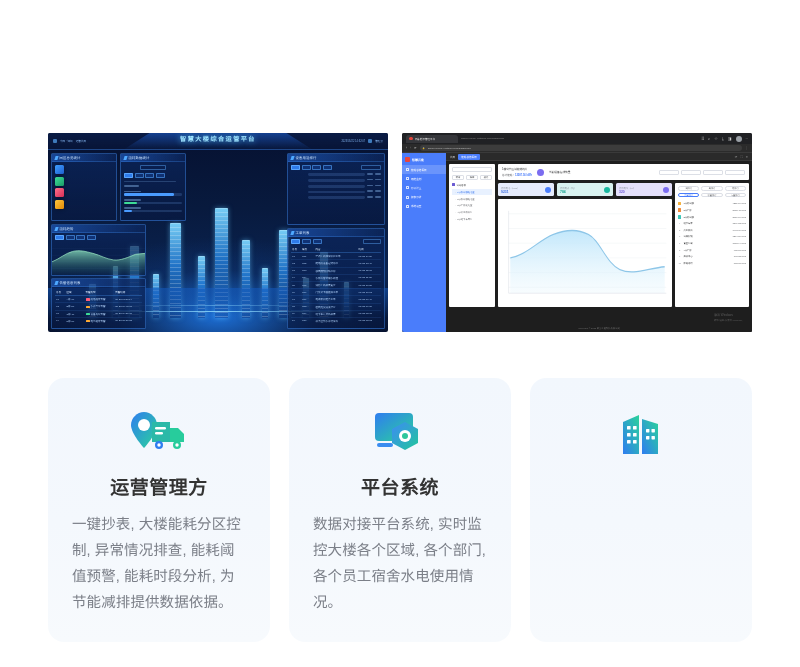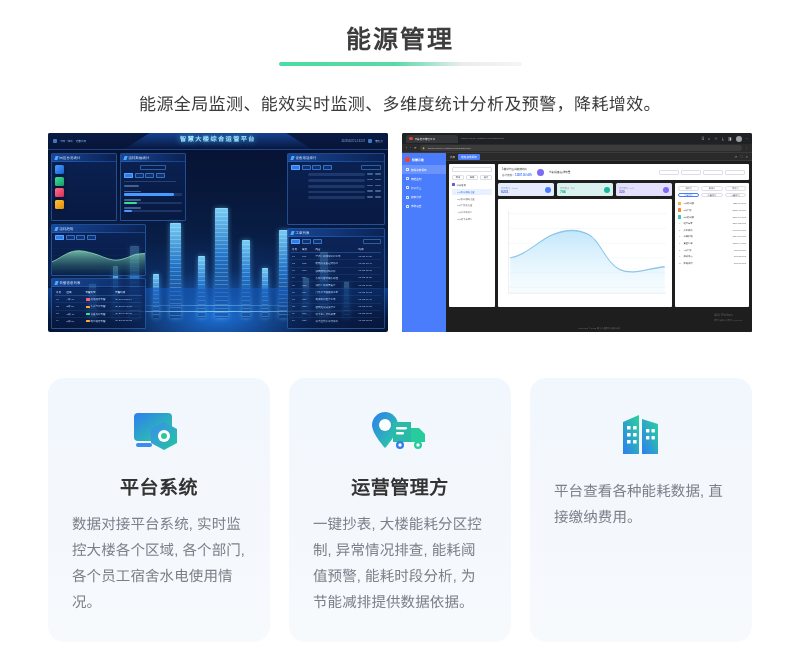--- a/index.html
+++ b/index.html
@@ -284,25 +284,20 @@
   .fcard p {
     margin-top: 12px; font-size: 14.5px; line-height: 26px; color: #7b7f88;
     text-align: left; letter-spacing: .1px;
   }
 </style>
 </head>
 <body>
 
 <div class="page">
 
-  <div class="header">
-    <div class="title">能源管理</div>
-    <div class="title-rule"></div>
-    <div class="subtitle">能源全局监测、能效实时监测、多维度统计分析及预警，降耗增效。</div>
-  </div>
 
   <div class="shots">
 
     <div class="shot shot-left">
       <div class="bi">
 
         <div class="city">
           <div class="twr" style="left:12%;width:7px;height:34px;"></div>
           <div class="twr" style="left:19%;width:5px;height:52px;"></div>
           <div class="twr" style="left:24%;width:9px;height:72px;"></div>
@@ -881,44 +876,20 @@
           </div>
         </div>
       </div>
     </div>
   </div>
 
   <div class="cards">
 
     <div class="fcard">
       <div class="ico">
-        <svg width="54" height="50" viewBox="0 0 54 50">
-          <defs>
-            <linearGradient id="g1" x1="0" y1="0" x2="1" y2="1">
-              <stop offset="0%" stop-color="#2f7df0"></stop>
-                <stop offset="100%" stop-color="#2ad39a"></stop>
-            </linearGradient>
-            <linearGradient id="g1b" x1="0" y1="0" x2="1" y2="1">
-              <stop offset="0%" stop-color="#3d8bf5"></stop>
-                <stop offset="100%" stop-color="#21c79b"></stop>
-            </linearGradient>
-          </defs>
-          <rect x="2" y="3" width="38" height="28" rx="4" fill="url(#g1)"></rect>
-          <rect x="4" y="33" width="16" height="4" rx="2" fill="#3a8cf0"></rect>
-          <path d="M32 12 L45 19 L45 33 L32 40 L19 33 L19 19 Z" fill="url(#g1b)"></path>
-          <circle cx="32" cy="26" r="6" fill="#ffffff"></circle>
-          <circle cx="32" cy="26" r="3" fill="#2ec79c"></circle>
-        </svg>
-      </div>
-      <h3>平台系统</h3>
-      <p>数据对接平台系统, 实时监控大楼各个区域, 各个部门, 各个员工宿舍水电使用情况。</p>
-    </div>
-
-    <div class="fcard">
-      <div class="ico">
         <svg width="58" height="50" viewBox="0 0 58 50">
           <defs>
             <linearGradient id="g2" x1="0" y1="0" x2="1" y2="1">
               <stop offset="0%" stop-color="#2f7df0"></stop>
                 <stop offset="100%" stop-color="#2ad39a"></stop>
             </linearGradient>
           </defs>
           <path d="M14 2 C21 2 27 8 27 15 C27 24 14 38 14 38 C14 38 1 24 1 15 C1 8 7 2 14 2 Z" fill="url(#g2)"></path>
           <circle cx="14" cy="15" r="6" fill="#ffffff"></circle>
           <path d="M22 12 H40 V32 H22 Z" fill="#2bb9a8"></path>
@@ -926,20 +897,44 @@
           <rect x="25" y="17" width="11" height="2.6" rx="1.3" fill="#ffffff"></rect>
           <rect x="25" y="22" width="8" height="2.6" rx="1.3" fill="#ffffff"></rect>
           <circle cx="29" cy="35" r="4" fill="#2f7df0"></circle>
           <circle cx="29" cy="35" r="1.7" fill="#ffffff"></circle>
           <circle cx="47" cy="35" r="4" fill="#27cc9c"></circle>
           <circle cx="47" cy="35" r="1.7" fill="#ffffff"></circle>
         </svg>
       </div>
       <h3>运营管理方</h3>
       <p>一键抄表, 大楼能耗分区控制, 异常情况排查, 能耗阈值预警, 能耗时段分析, 为节能减排提供数据依据。</p>
+    </div>
+
+    <div class="fcard">
+      <div class="ico">
+        <svg width="54" height="50" viewBox="0 0 54 50">
+          <defs>
+            <linearGradient id="g1" x1="0" y1="0" x2="1" y2="1">
+              <stop offset="0%" stop-color="#2f7df0"></stop>
+                <stop offset="100%" stop-color="#2ad39a"></stop>
+            </linearGradient>
+            <linearGradient id="g1b" x1="0" y1="0" x2="1" y2="1">
+              <stop offset="0%" stop-color="#3d8bf5"></stop>
+                <stop offset="100%" stop-color="#21c79b"></stop>
+            </linearGradient>
+          </defs>
+          <rect x="2" y="3" width="38" height="28" rx="4" fill="url(#g1)"></rect>
+          <rect x="4" y="33" width="16" height="4" rx="2" fill="#3a8cf0"></rect>
+          <path d="M32 12 L45 19 L45 33 L32 40 L19 33 L19 19 Z" fill="url(#g1b)"></path>
+          <circle cx="32" cy="26" r="6" fill="#ffffff"></circle>
+          <circle cx="32" cy="26" r="3" fill="#2ec79c"></circle>
+        </svg>
+      </div>
+      <h3>平台系统</h3>
+      <p>数据对接平台系统, 实时监控大楼各个区域, 各个部门, 各个员工宿舍水电使用情况。</p>
     </div>
 
     <div class="fcard">
       <div class="ico">
         <svg width="48" height="50" viewBox="0 0 48 50">
           <defs>
             <linearGradient id="g3" x1="0" y1="1" x2="1" y2="0">
               <stop offset="0%" stop-color="#2f7df0"></stop>
                 <stop offset="100%" stop-color="#2ad39a"></stop>
             </linearGradient>
@@ -953,18 +948,17 @@
             <rect x="16" y="23" width="3.6" height="3.6" rx=".6"></rect>
             <rect x="10" y="30" width="3.6" height="3.6" rx=".6"></rect>
             <rect x="16" y="30" width="3.6" height="3.6" rx=".6"></rect>
             <rect x="29" y="19" width="3.4" height="3.4" rx=".6"></rect>
             <rect x="34.5" y="19" width="3.4" height="3.4" rx=".6"></rect>
             <rect x="29" y="26" width="3.4" height="3.4" rx=".6"></rect>
             <rect x="34.5" y="26" width="3.4" height="3.4" rx=".6"></rect>
           </g>
         </svg>
       </div>
-      <p>平台查看各种能耗数据, 直接缴纳费用。</p>
     </div>
 
   </div>
 
 </div>
 
 </body></html>

